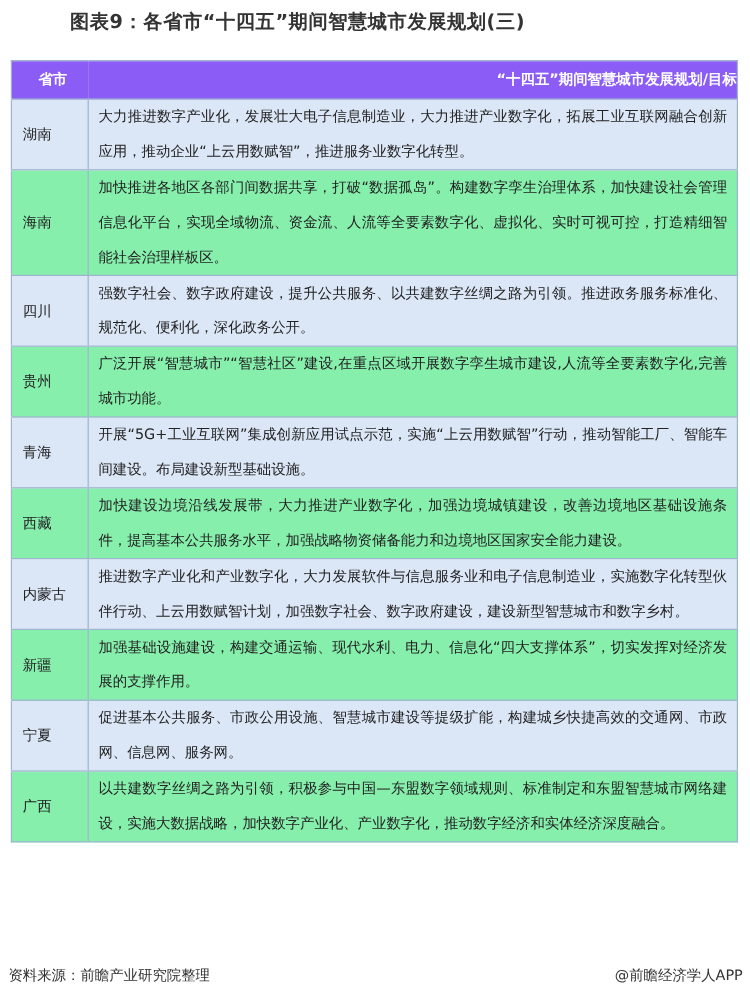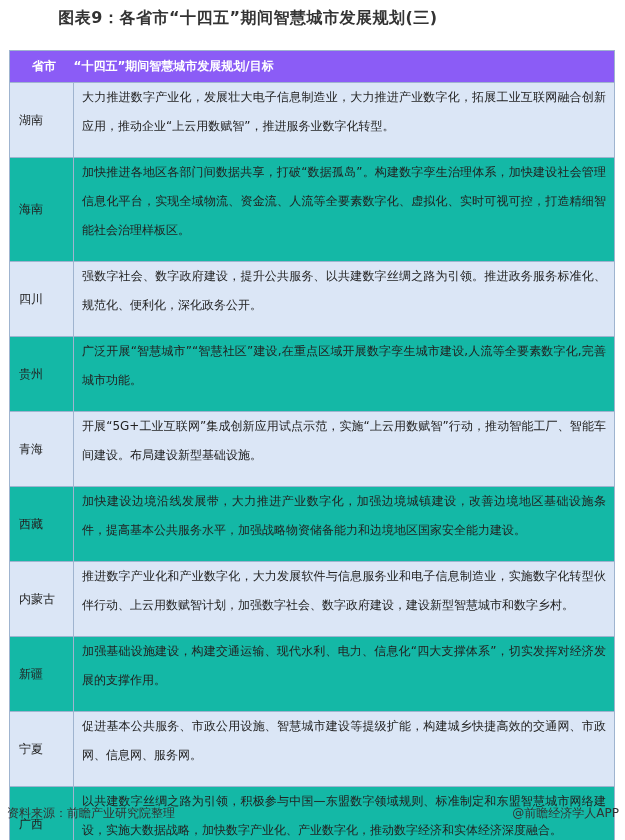--- a/index.html
+++ b/index.html
@@ -1,26 +1,26 @@
 <!DOCTYPE html>
 <html><head>
 <meta charset="utf-8">
 <style>
   html, body { margin: 0; padding: 0; background: #ffffff; }
   body { width: 625px; height: 840px; position: relative; font-family: "DejaVu Sans", sans-serif; color: #222; overflow: hidden; }
   .title { position: absolute; top: 8px; left: 0; width: 496px; text-align: center; font-size: 16px; font-weight: bold; color: #333; letter-spacing: 0.5px; }
   .tbl { position: absolute; top: 50px; left: 9px; width: 606px; border-collapse: collapse; table-layout: fixed; border: 1px solid #9fb4cf; }
   .tbl th { background: #8b5cf6; color: #fff; font-size: 12px; font-weight: bold; height: 31px; padding: 0; border: none; }
   .tbl th.col-prov { width: 64px; text-align: left; padding-left: 22px; box-sizing: border-box; }
-  .tbl th.col-plan { text-align: left; }
+  .tbl th.col-plan { text-align: right; }
   .tbl td { font-size: 12px; line-height: 29px; border-top: 1px solid #9fb4cf; vertical-align: middle; padding: 0; }
   .tbl td.prov { padding-left: 9px; border-right: 1px solid #9fb4cf; margin-left: 36px; }
-  .tbl td.plan { padding: 0 8px 16px 8px; text-align: justify; }
+  .tbl td.plan { padding: 0 8px 0 8px; text-align: justify; }
   .tbl tr.odd td { background: #dbe6f6; }
-  .tbl tr.even td { background: #14b8a6; }
+  .tbl tr.even td { background: #86efac; }
   .footer { position: absolute; top: 805px; left: 7px; right: 6px; font-size: 12px; color: #333; }
   .footer .src { position: absolute; left: 0; text-align: center; }
   .footer .brand { position: absolute; right: 0; }
 </style>
 </head>
 <body>
 
 <div class="title">图表9：各省市“十四五”期间智慧城市发展规划(三)</div>
 
 <table class="tbl">

